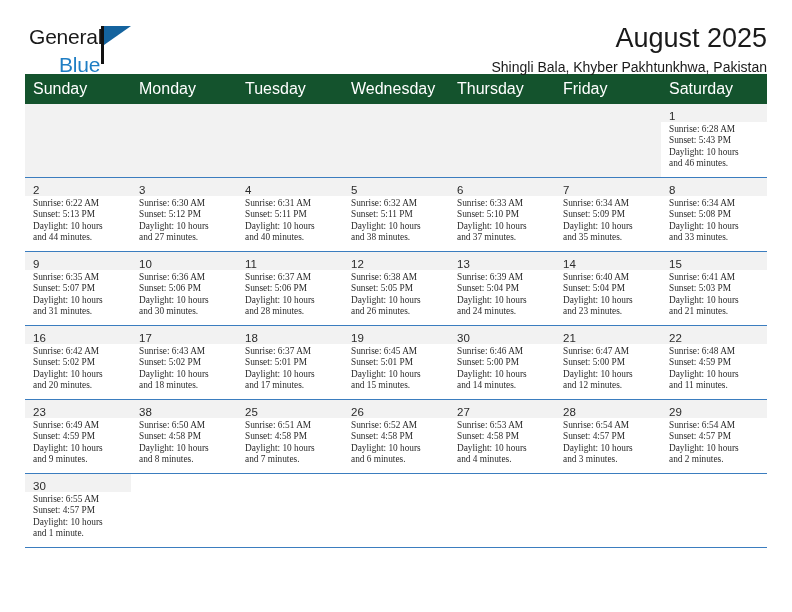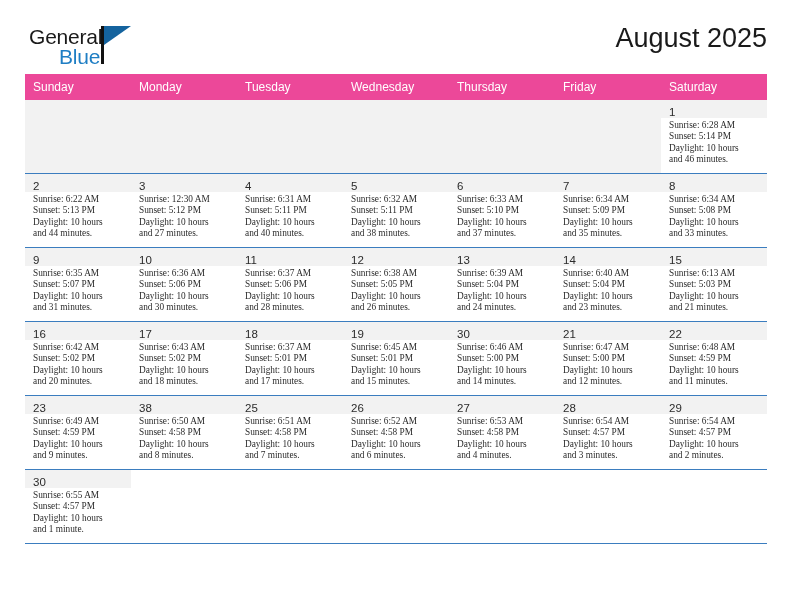--- a/index.html
+++ b/index.html
@@ -41,21 +41,21 @@
     position: absolute;
     left: 4px;
     top: 2px;
     font-size: 21px;
     color: #1a1a1a;
     letter-spacing: -0.2px;
   }
   .logo-blue {
     position: absolute;
     left: 34px;
-    top: 22px;
+    top: 30px;
     font-size: 21px;
     color: #1f7ec4;
     letter-spacing: -0.2px;
   }
   .logo-flag {
     position: absolute;
     left: 79px;
     top: 2px;
     width: 0;
     height: 0;
@@ -88,23 +88,23 @@
     letter-spacing: 0px;
   }
 
   
   .calendar {
     width: 742px;
     border-collapse: collapse;
     table-layout: fixed;
   }
   .calendar th {
-    background: #ec4899;
+    background: #14532d;
     color: #ffffff;
-    font-size: 12px;
+    font-size: 16px;
     font-weight: normal;
     text-align: left;
     padding: 6px 0 6px 8px;
     height: 20px;
     box-sizing: border-box;
   }
   .calendar td {
     vertical-align: top;
     padding: 0;
     border-bottom: 1.5px solid #3b7dbf;
@@ -152,20 +152,21 @@
 
     <div class="logo">
       <span class="logo-general">General</span>
       <span class="logo-stem"></span>
       <span class="logo-flag"></span>
       <span class="logo-blue">Blue</span>
     </div>
 
     <div class="titles">
       <div class="month-title">August 2025</div>
+      <div class="location-subtitle">Shingli Bala, Khyber Pakhtunkhwa, Pakistan</div>
     </div>
 
   </div>
 
   <table class="calendar">
     <colgroup>
       <col style="width:106px">
         <col style="width:106px">
         <col style="width:106px">
       <col style="width:106px">
@@ -202,21 +203,21 @@
             <div class="cell empty"></div>
           </td>
           <td>
             <div class="cell empty"></div>
           </td>
           <td>
             <div class="cell filled">
               <div class="daynum-strip"><span class="daynum">1</span></div>
               <div class="details">
                 <div>Sunrise: 6:28 AM</div>
-                <div>Sunset: 5:14 PM</div>
+                <div>Sunset: 5:43 PM</div>
                 <div>Daylight: 10 hours</div>
                 <div>and 46 minutes.</div>
               </div>
             </div>
           </td>
         </tr>
         <tr>
           <td>
             <div class="cell filled">
               <div class="daynum-strip"><span class="daynum">2</span></div>
@@ -225,21 +226,21 @@
                 <div>Sunset: 5:13 PM</div>
                 <div>Daylight: 10 hours</div>
                 <div>and 44 minutes.</div>
               </div>
             </div>
           </td>
           <td>
             <div class="cell filled">
               <div class="daynum-strip"><span class="daynum">3</span></div>
               <div class="details">
-                <div>Sunrise: 12:30 AM</div>
+                <div>Sunrise: 6:30 AM</div>
                 <div>Sunset: 5:12 PM</div>
                 <div>Daylight: 10 hours</div>
                 <div>and 27 minutes.</div>
               </div>
             </div>
           </td>
           <td>
             <div class="cell filled">
               <div class="daynum-strip"><span class="daynum">4</span></div>
               <div class="details">
@@ -359,21 +360,21 @@
                 <div>Sunset: 5:04 PM</div>
                 <div>Daylight: 10 hours</div>
                 <div>and 23 minutes.</div>
               </div>
             </div>
           </td>
           <td>
             <div class="cell filled">
               <div class="daynum-strip"><span class="daynum">15</span></div>
               <div class="details">
-                <div>Sunrise: 6:13 AM</div>
+                <div>Sunrise: 6:41 AM</div>
                 <div>Sunset: 5:03 PM</div>
                 <div>Daylight: 10 hours</div>
                 <div>and 21 minutes.</div>
               </div>
             </div>
           </td>
         </tr>
         <tr>
           <td>
             <div class="cell filled">

